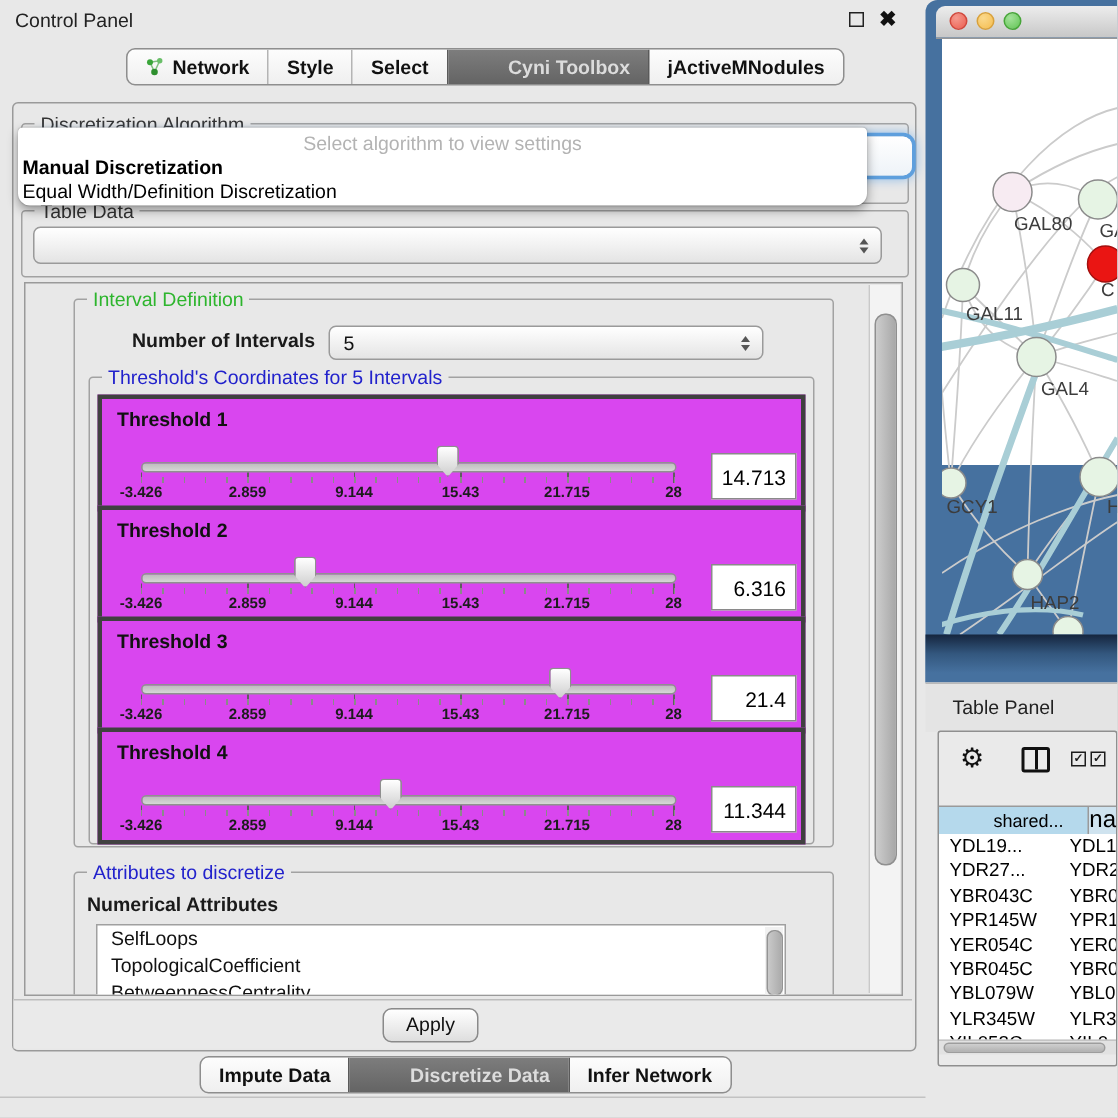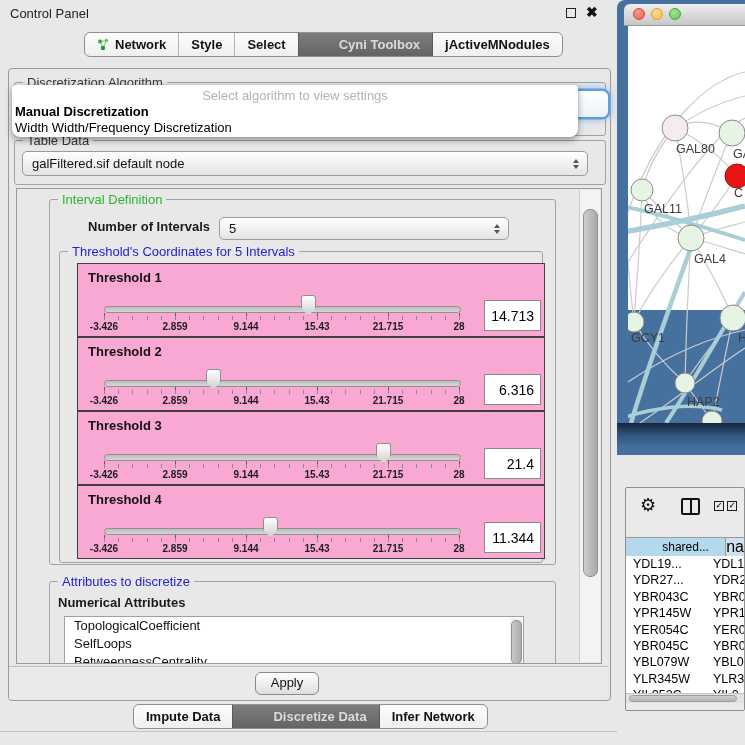--- a/index.html
+++ b/index.html
@@ -47,21 +47,21 @@
   .popup-item{height:16px;line-height:16px;padding-left:3px;font-size:13px;color:#000;}
   .popup-item.b{font-weight:bold;}
 
   
   .scrollpanel{left:16px;top:188px;width:586px;height:476px;border:1px solid #9a9a9a;background:#e8e8e8;overflow:hidden;box-sizing:border-box;}
   .vscroll{position:absolute;right:1px;top:1px;width:20px;height:472px;background:#f3f3f3;border-left:1px solid #c9c9c9;}
   .vthumb{position:absolute;left:3px;top:19px;width:13px;height:366px;border:1px solid #8f8f8f;border-radius:7px;
     background:linear-gradient(90deg,#cdcdcd,#a8a8a8);}
 
   
-  .tbox{position:absolute;left:48px;width:466px;height:72px;border:1px solid #404040;background:#f9a8d4;margin-left:12px;}
+  .tbox{position:absolute;left:48px;width:466px;height:72px;border:3px solid #404040;background:#d946ef;}
   .t-label{position:absolute;left:10px;top:6px;font-weight:bold;font-size:13px;color:#111;}
   .track{position:absolute;left:26px;top:42px;width:355px;height:5px;border:1px solid #909090;border-radius:4px;
     background:linear-gradient(#bdbdbd,#d6d6d6);}
   .thumb{position:absolute;top:31px;width:15px;height:21px;z-index:2;
     background:linear-gradient(#ffffff,#cfcfcf);border:1px solid #8f8f8f;box-sizing:border-box;
     border-radius:3px 3px 2px 2px;clip-path:polygon(0 0,100% 0,100% 58%,50% 100%,0 58%);}
   .ticks-minor{position:absolute;left:26px;top:52px;width:357px;height:4px;
     background:repeating-linear-gradient(90deg,#8a8a8a 0,#8a8a8a 1px,transparent 1px,transparent 14.2px);}
   .ticks-major{position:absolute;left:26px;top:49px;width:357px;height:7px;
     background:repeating-linear-gradient(90deg,#5e5e5e 0,#5e5e5e 1px,transparent 1px,transparent 71px);}
@@ -158,28 +158,27 @@
   <div class="abs outer-panel"></div>
 
   <div class="group" style="left:14px;top:82px;width:590px;height:52px;">
     <span class="gtitle">Discretization Algorithm</span>
   </div>
   <div class="abs focus-combo"></div>
 
   <div class="abs popup">
     <div class="popup-hint">Select algorithm to view settings</div>
     <div class="popup-item b">Manual Discretization</div>
-    <div class="popup-item">Width Width/Frequency Discretization</div>
+    <div class="popup-item">Equal Width/Definition Discretization</div>
   </div>
 
   <div class="group" style="left:14px;top:140px;width:590px;height:43px;">
     <span class="gtitle">Table Data</span>
   </div>
   <div class="combo" style="left:22px;top:151px;width:566px;height:25px;z-index:2;">
-    <span>galFiltered.sif default node</span>
     <span class="spin">
         <i class="up"></i>
         <i class="dn"></i>
       </span>
   </div>
 
   <div class="abs scrollpanel">
 
     <div class="group" style="left:32px;top:10px;width:505px;height:364px;">
       <span class="gtitle green">Interval Definition</span>
@@ -254,22 +253,22 @@
       <span class="tick-label" style="left:209px;">15.43</span>
       <span class="tick-label" style="left:280px;">21.715</span>
       <span class="tick-label" style="left:351px;">28</span>
       <div class="val-box">11.344</div>
     </div>
 
     <div class="group" style="left:32px;top:392px;width:505px;height:120px;">
       <span class="gtitle blue">Attributes to discretize</span>
       <span class="abs" style="left:8px;top:13px;font-weight:bold;">Numerical Attributes</span>
       <div class="listbox">
+        <div class="list-item">SelfLoops</div>
         <div class="list-item">TopologicalCoefficient</div>
-        <div class="list-item">SelfLoops</div>
         <div class="list-item">BetweennessCentrality</div>
         <div class="list-scroll">
             <div class="list-thumb"></div>
           </div>
       </div>
     </div>
 
     <div class="vscroll">
       <div class="vthumb"></div>
     </div>
@@ -356,20 +355,23 @@
           <text x="694" y="263">GAL4</text>
           <text x="631" y="342">GCY1</text>
           <text x="738" y="342">H</text>
           <text x="687" y="406">HAP2</text>
         </g>
       </svg>
     </div>
     <div class="net-bottom"></div>
   </div>
 
+  <div class="abs tp-title-strip">
+    <span class="t">Table Panel</span>
+  </div>
 
   <div class="abs tp-window">
     <div class="tp-toolbar">
       <span class="gear">⚙</span>
       <span class="split-icon"></span>
       <span class="chk" style="left:88px;">✓</span>
       <span class="chk" style="left:101px;">✓</span>
     </div>
     <div class="tp-header">
       <div class="hcell1">shared...</div>

